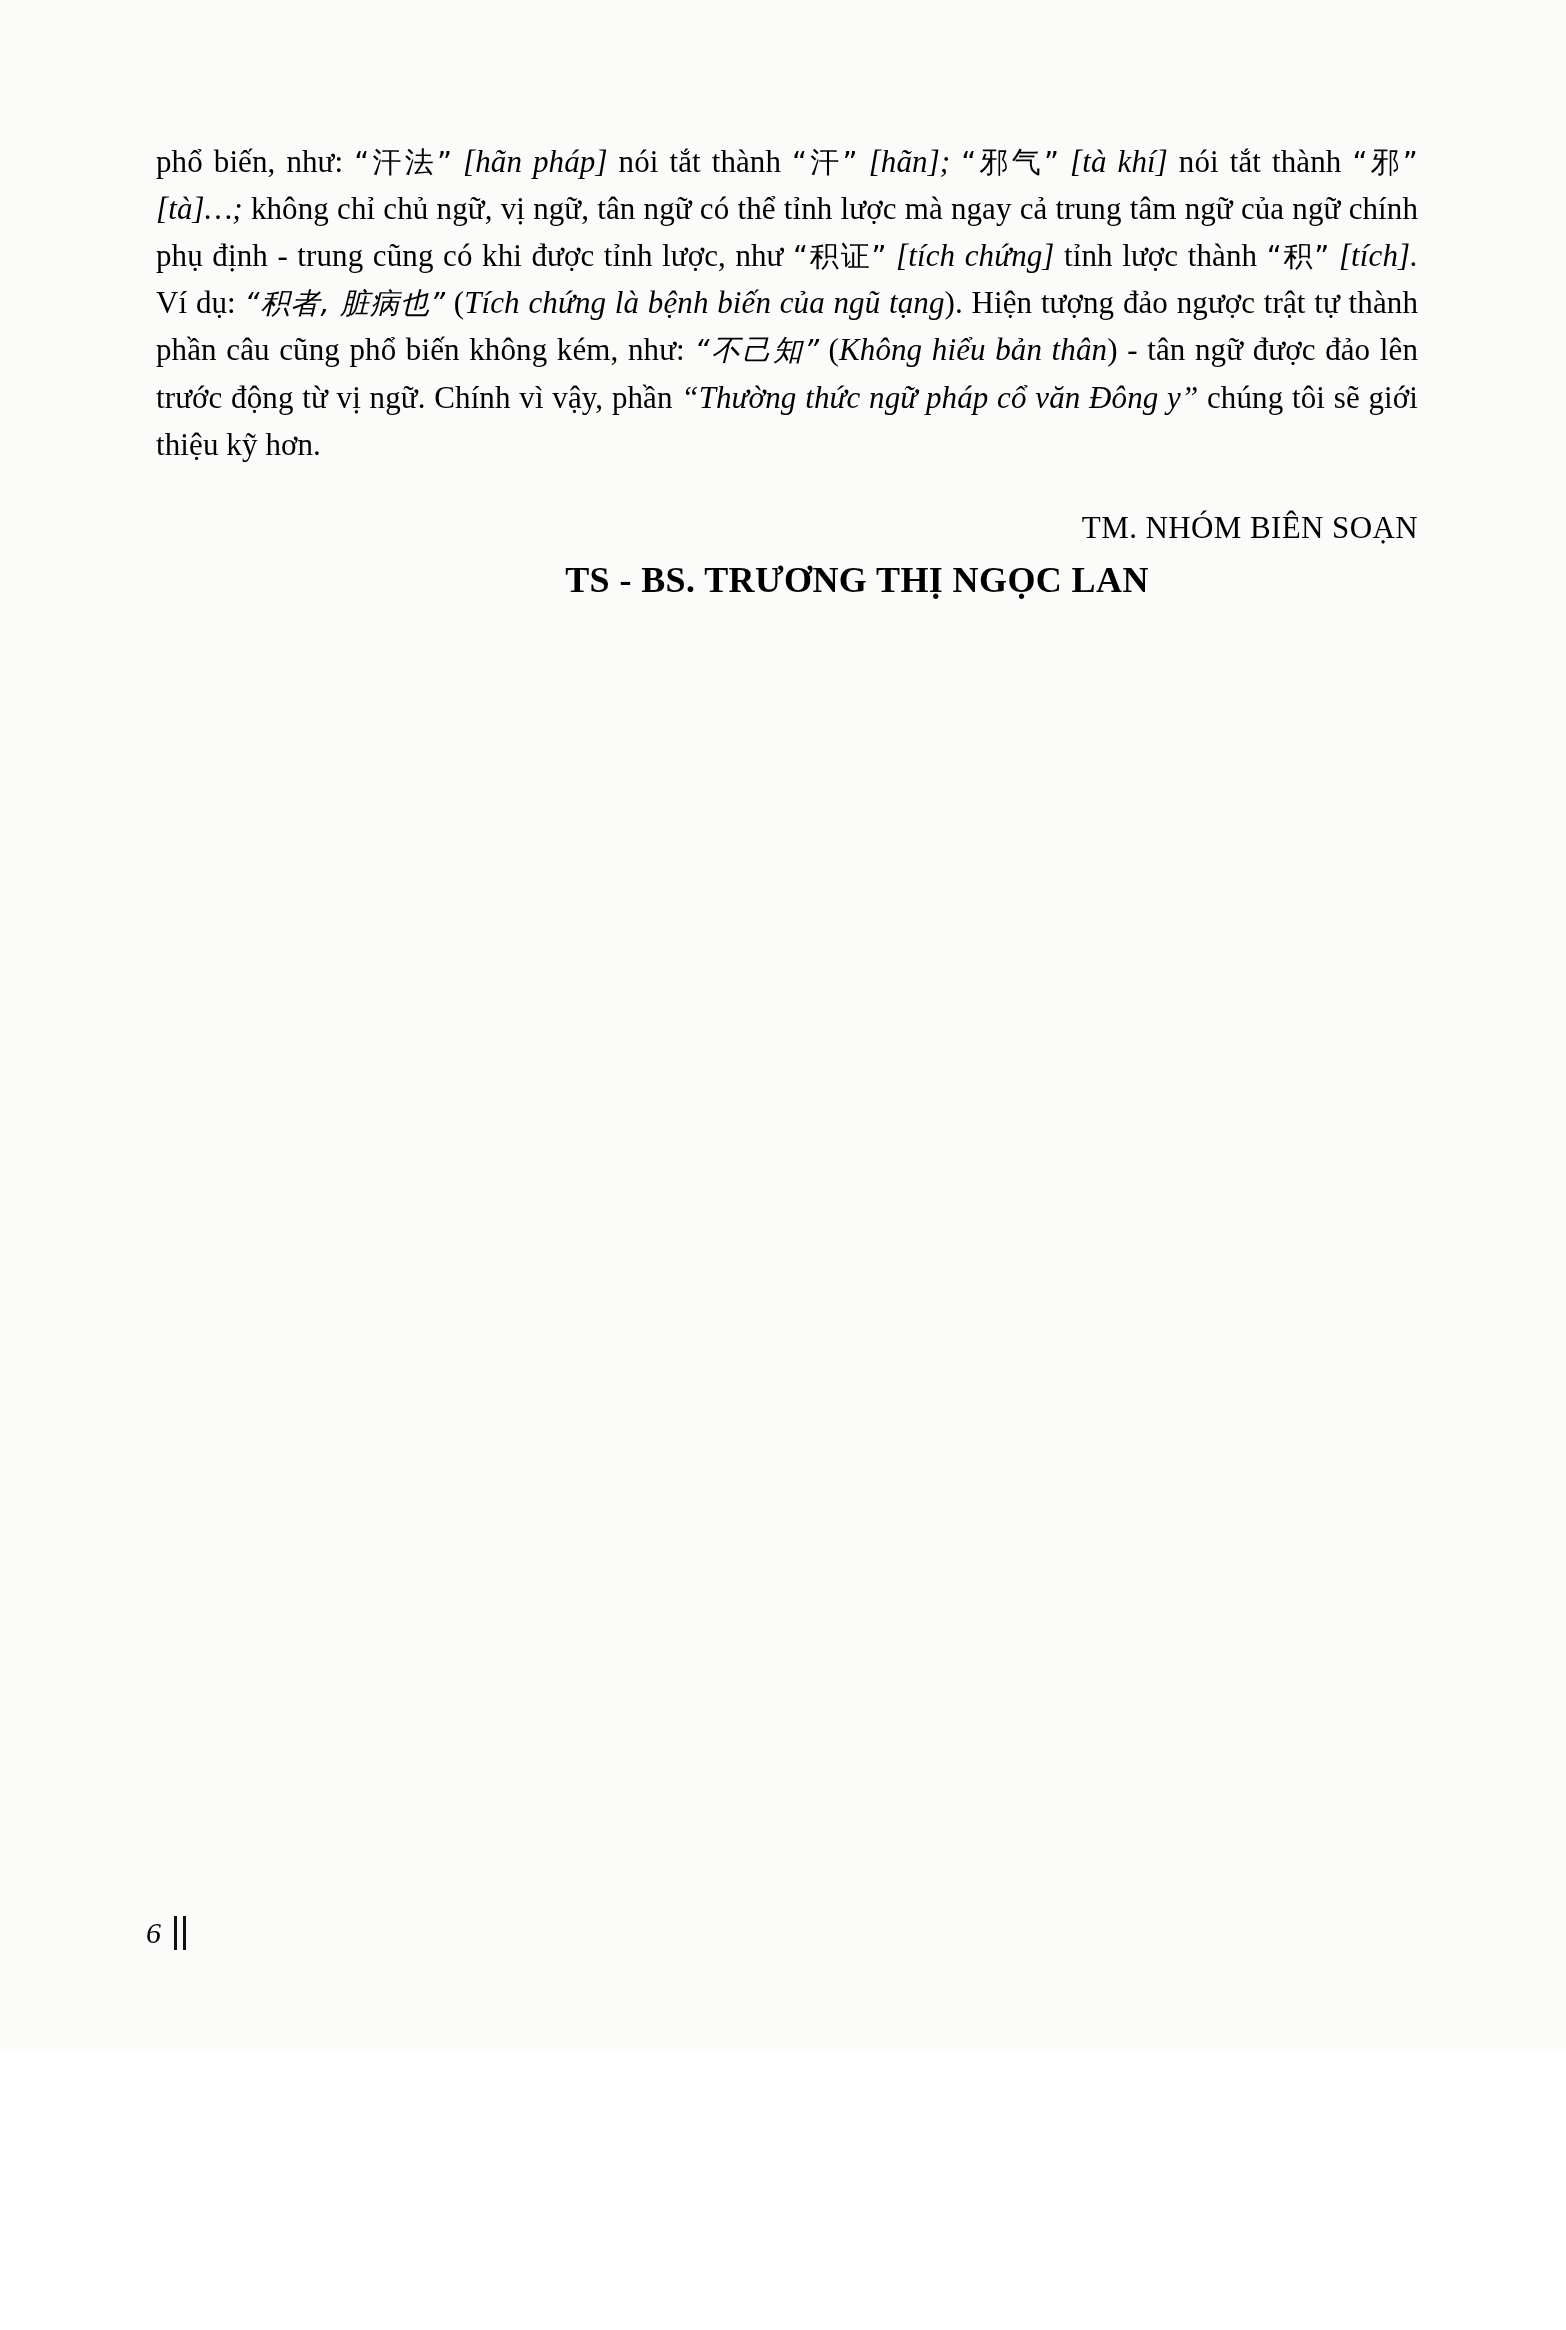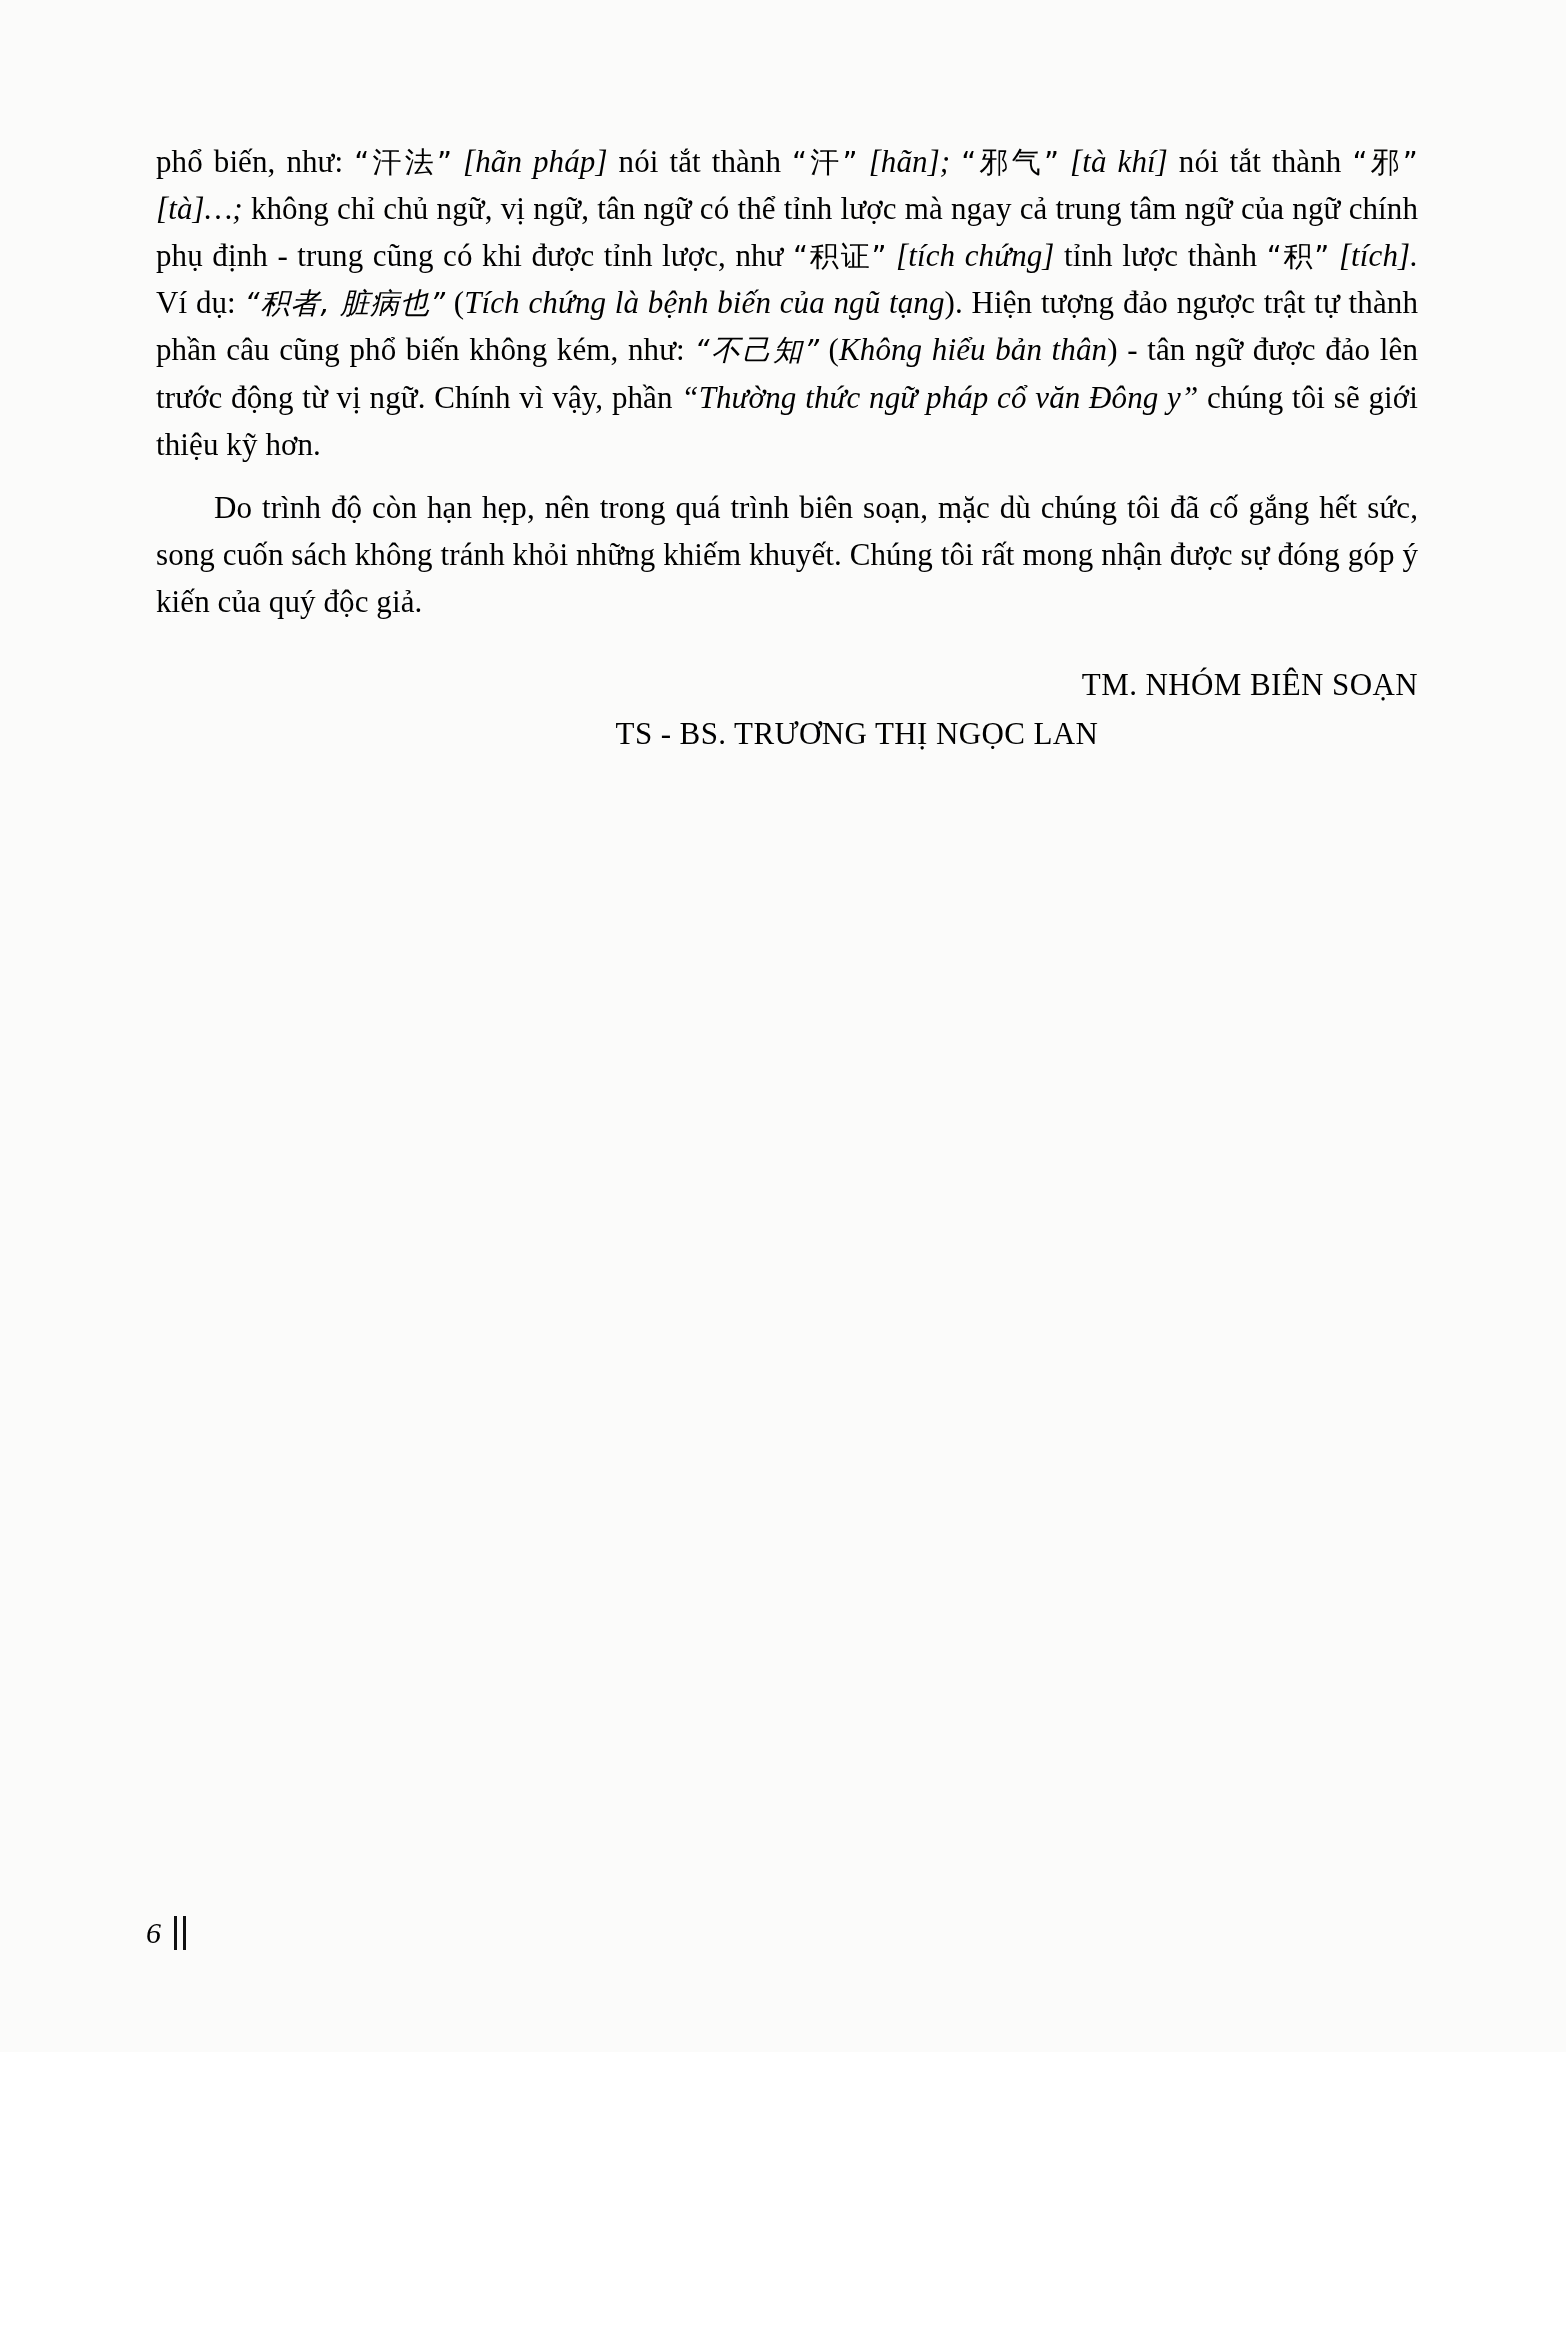--- a/index.html
+++ b/index.html
@@ -57,22 +57,22 @@
     text-align: center;
     padding-left: 140px;
   }
   .sign-line1 {
     font-size: 31px;
     letter-spacing: 0.4px;
     margin-bottom: 13.3px;
     text-align: right;
   }
   .sign-line2 {
-    font-size: 31px;
-    font-weight: normal;
+    font-size: 36px;
+    font-weight: bold;
     letter-spacing: 0.4px;
   }
   .footer {
     position: absolute;
     left: 146px;
     bottom: 102px;
     display: flex;
     align-items: center;
     gap: 13.3px;
   }
@@ -95,21 +95,20 @@
 </style>
 </head>
 <body>
 
 <div class="page">
 
   <div class="content">
 
     <p class="para" id="para-1"><span>phổ biến, như: </span><span class="han">“汗法”</span><span class="it"> [hãn pháp] </span><span>nói tắt thành </span><span class="han">“汗”</span><span class="it"> [hãn]; </span><span class="han">“邪气”</span><span class="it"> [tà khí] </span><span>nói tắt thành </span><span class="han">“邪”</span><span class="it"> [tà]…; </span><span>không chỉ chủ ngữ, vị ngữ, tân ngữ có thể tỉnh lược mà ngay cả trung tâm ngữ của ngữ chính phụ định - trung cũng có khi được tỉnh lược, như </span><span class="han">“积证”</span><span class="it"> [tích chứng] </span><span>tỉnh lược thành </span><span class="han">“积”</span><span class="it"> [tích]. </span><span>Ví dụ: </span><span class="han-i">“积者, 脏病也”</span><span> (</span><span class="it">Tích chứng là bệnh biến của ngũ tạng</span><span>). Hiện tượng đảo ngược trật tự thành phần câu cũng phổ biến không kém, như: </span><span class="han-i">“不己知”</span><span> (</span><span class="it">Không hiểu bản thân</span><span>) - tân ngữ được đảo lên trước động từ vị ngữ. Chính vì vậy, phần </span><span class="it">“Thường thức ngữ pháp cổ văn Đông y”</span><span> chúng tôi sẽ giới thiệu kỹ hơn.</span></p>
 
-    <p class="para indent" id="para-2"><span>Do trình độ còn hạn hẹp, nên trong quá trình biên soạn, mặc dù chúng tôi đã cố gắng hết sức, song cuốn sách không tránh khỏi những khiếm khuyết. Chúng tôi rất mong nhận được sự đóng góp ý kiến của quý độc giả.</span></p>
 
     <div class="sign-block">
       <div class="sign-line1">TM. NHÓM BIÊN SOẠN</div>
       <div class="sign-line2">TS - BS. TRƯƠNG THỊ NGỌC LAN</div>
     </div>
 
   </div>
 
   <div class="footer">
     <div class="page-number">6</div>

